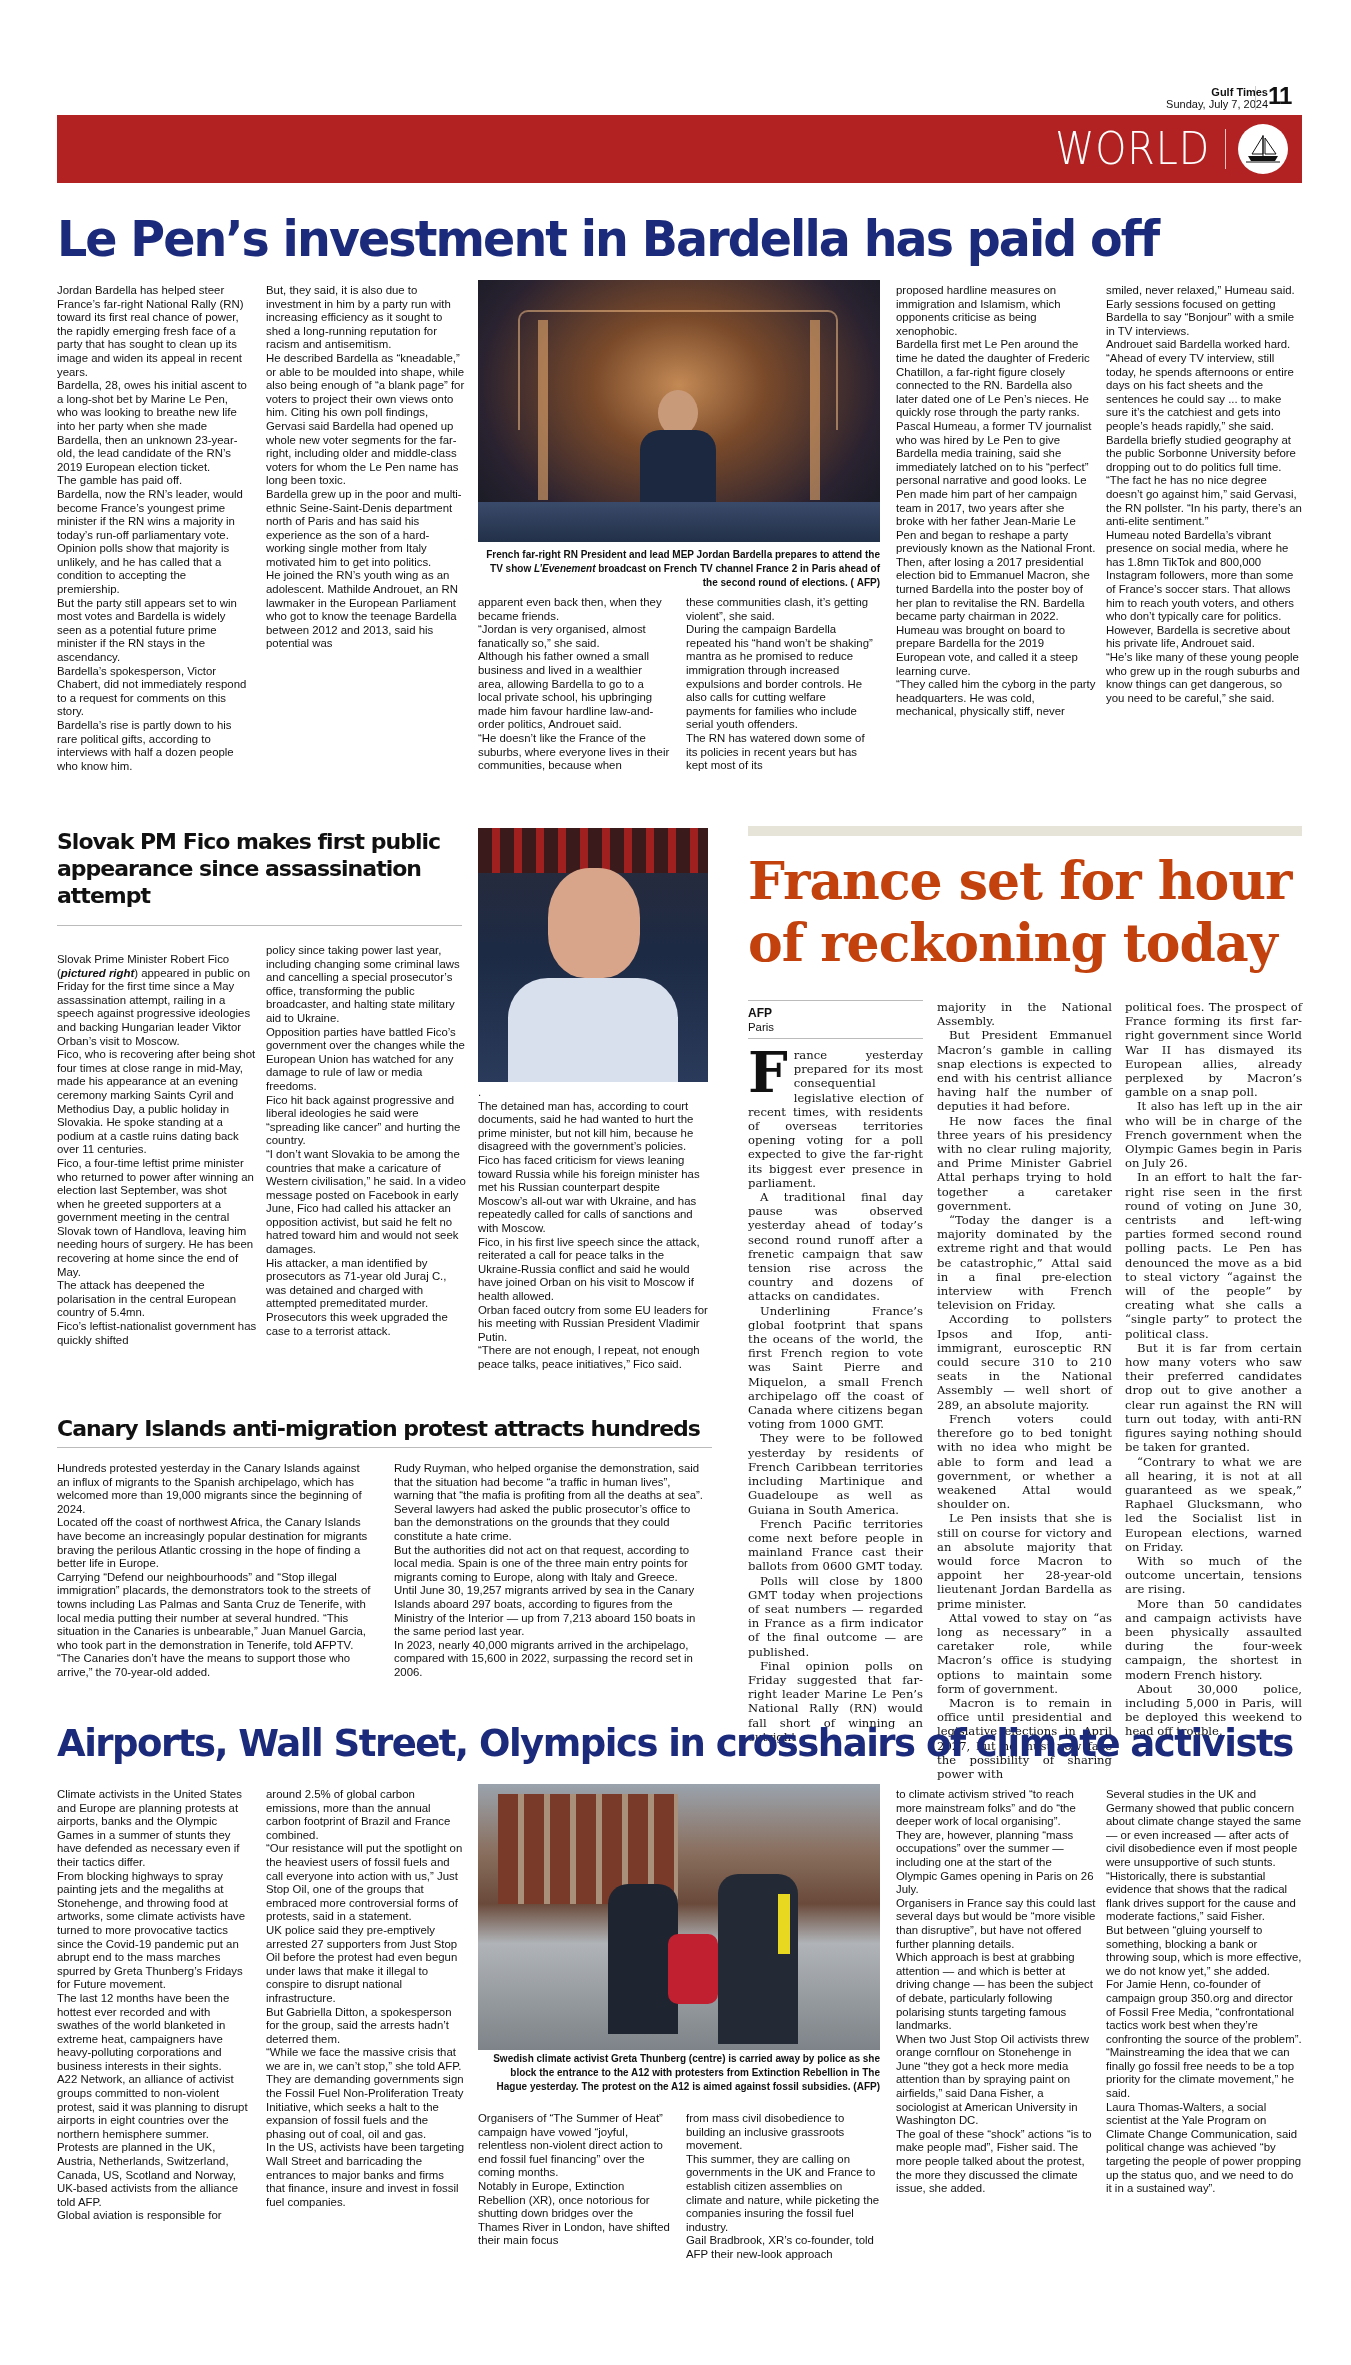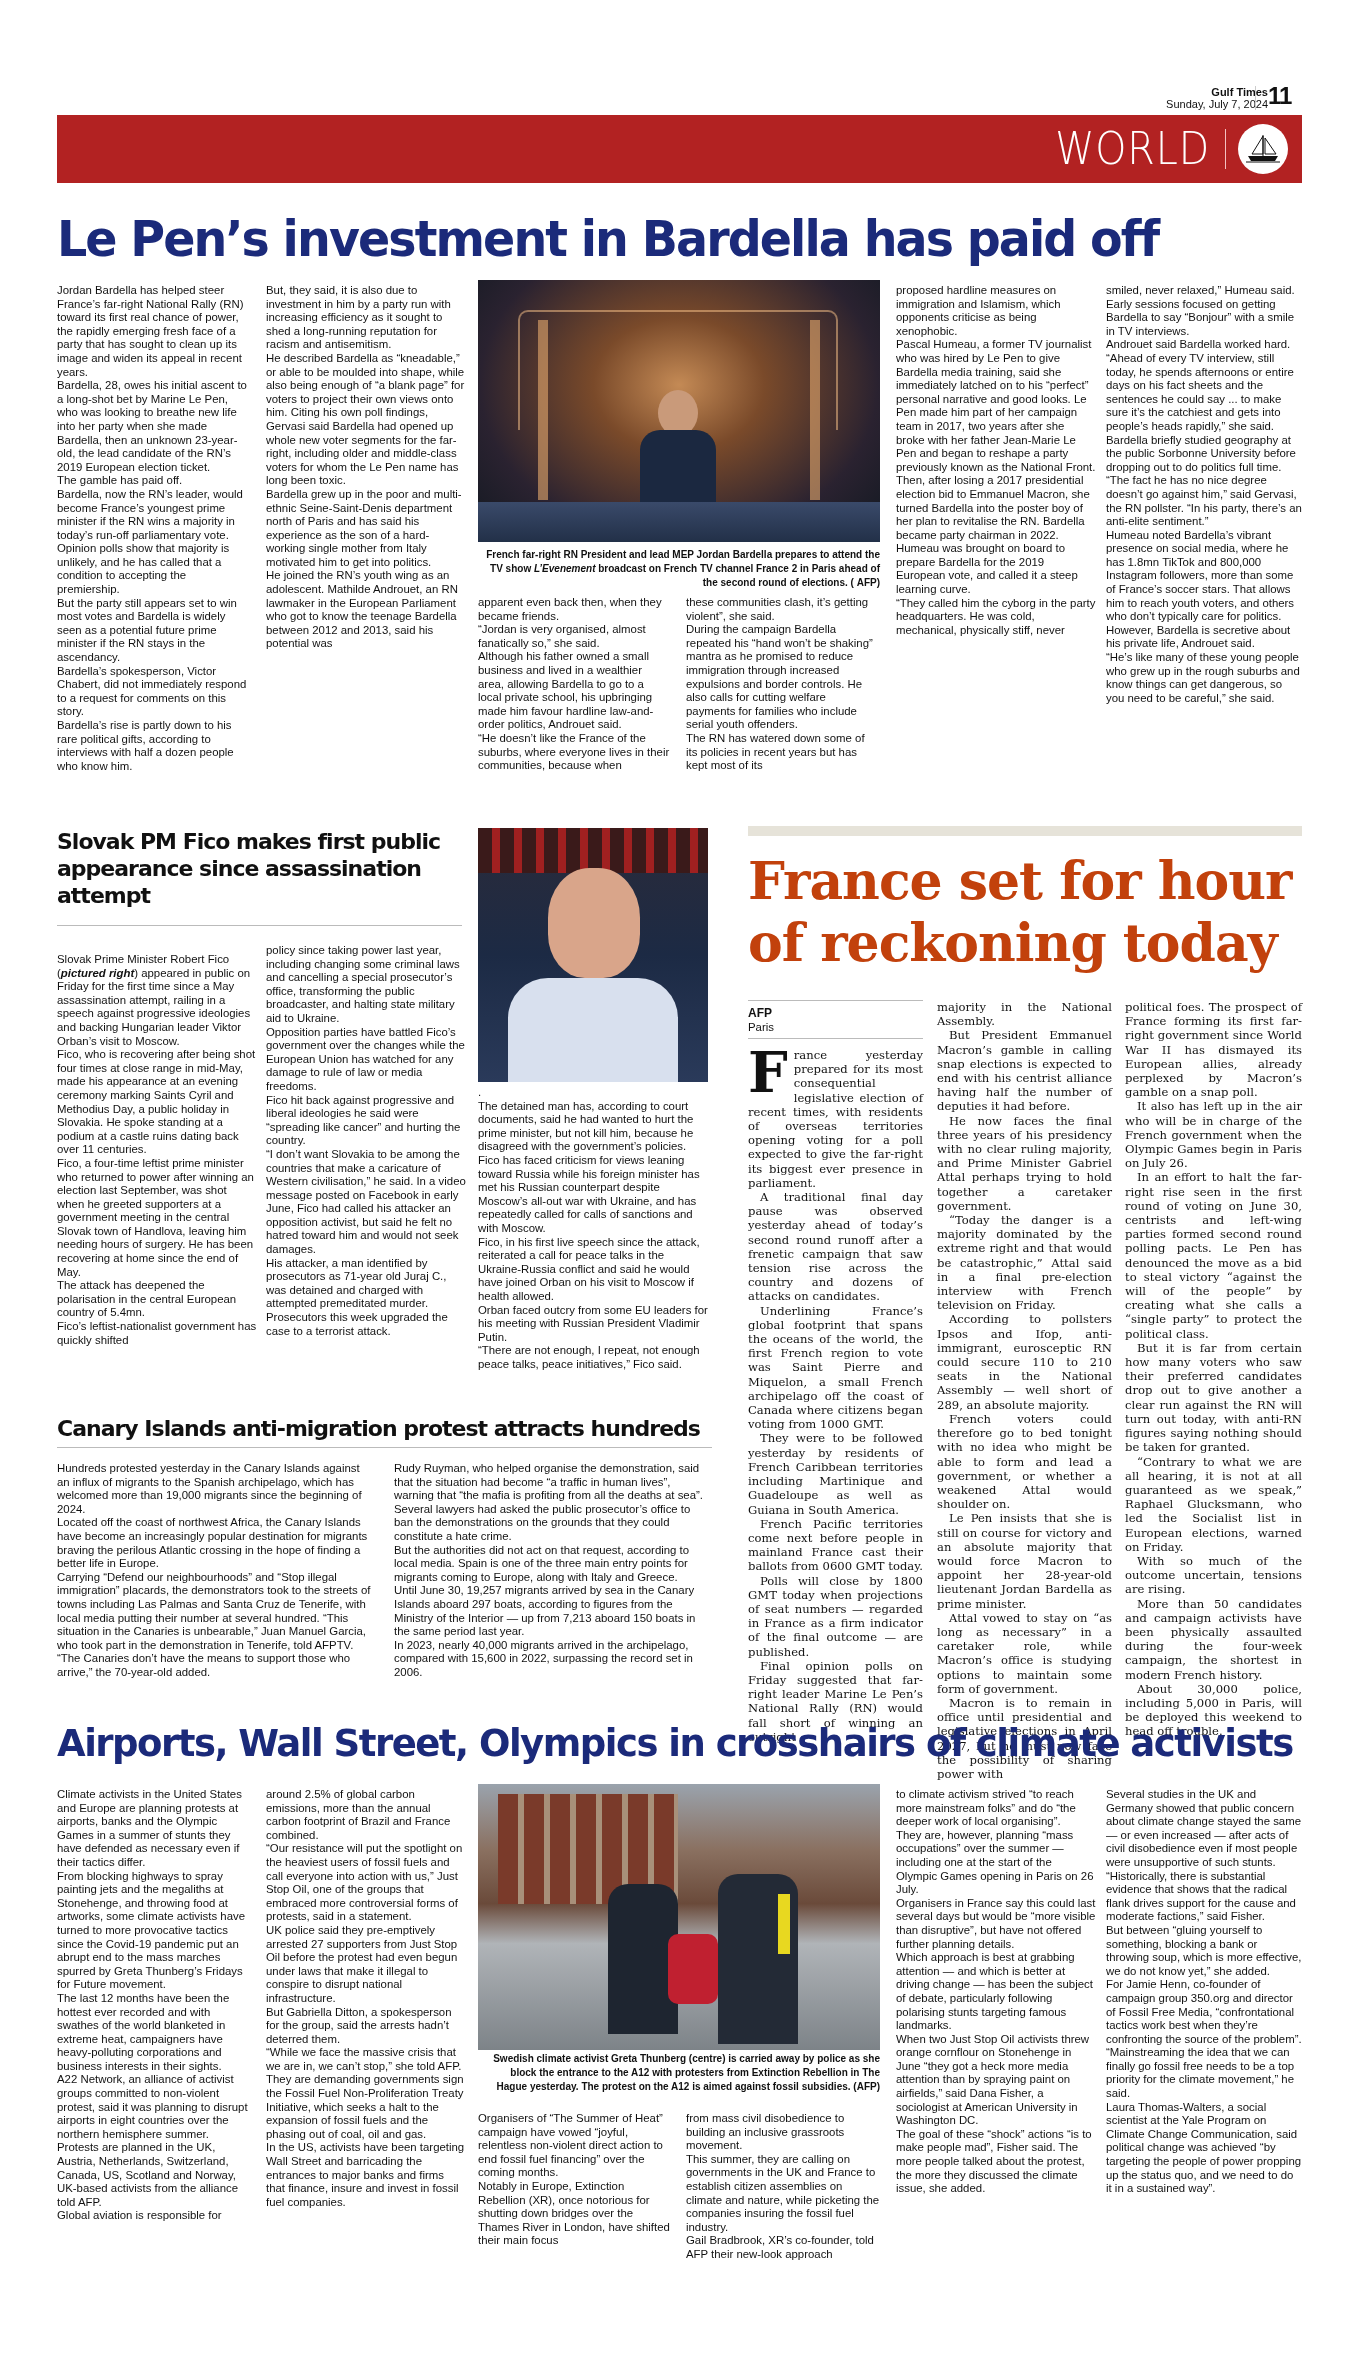--- a/index.html
+++ b/index.html
@@ -90,20 +90,21 @@
   <p>Although his father owned a small business and lived in a wealthier area, allowing Bardella to go to a local private school, his upbringing made him favour hardline law-and-order politics, Androuet said.</p>
   <p>“He doesn’t like the France of the suburbs, where everyone lives in their communities, because when</p>
 </div>
 <div class="col" style="left:686px; top:596px; width:192px;">
   <p>these communities clash, it’s getting violent”, she said.</p>
   <p>During the campaign Bardella repeated his “hand won’t be shaking” mantra as he promised to reduce immigration through increased expulsions and border controls. He also calls for cutting welfare payments for families who include serial youth offenders.</p>
   <p>The RN has watered down some of its policies in recent years but has kept most of its</p>
 </div>
 <div class="col" style="left:896px; top:284px; width:200px;">
   <p>proposed hardline measures on immigration and Islamism, which opponents criticise as being xenophobic.</p>
+  <p>Bardella first met Le Pen around the time he dated the daughter of Frederic Chatillon, a far-right figure closely connected to the RN. Bardella also later dated one of Le Pen’s nieces. He quickly rose through the party ranks.</p>
   <p>Pascal Humeau, a former TV journalist who was hired by Le Pen to give Bardella media training, said she immediately latched on to his “perfect” personal narrative and good looks. Le Pen made him part of her campaign team in 2017, two years after she broke with her father Jean-Marie Le Pen and began to reshape a party previously known as the National Front.</p>
   <p>Then, after losing a 2017 presidential election bid to Emmanuel Macron, she turned Bardella into the poster boy of her plan to revitalise the RN. Bardella became party chairman in 2022.</p>
   <p>Humeau was brought on board to prepare Bardella for the 2019 European vote, and called it a steep learning curve.</p>
   <p>“They called him the cyborg in the party headquarters. He was cold, mechanical, physically stiff, never</p>
 </div>
 <div class="col" style="left:1106px; top:284px; width:196px;">
   <p>smiled, never relaxed,” Humeau said. Early sessions focused on getting Bardella to say “Bonjour” with a smile in TV interviews.</p>
   <p>Androuet said Bardella worked hard. “Ahead of every TV interview, still today, he spends afternoons or entire days on his fact sheets and the sentences he could say ... to make sure it’s the catchiest and gets into people’s heads rapidly,” she said.</p>
   <p>Bardella briefly studied geography at the public Sorbonne University before dropping out to do politics full time.</p>
   <p>“The fact he has no nice degree doesn’t go against him,” said Gervasi, the RN pollster. “In his party, there’s an anti-elite sentiment.”</p>
@@ -176,21 +177,21 @@
   <p>They were to be followed yesterday by residents of French Caribbean territories including Martinique and Guadeloupe as well as Guiana in South America.</p>
   <p>French Pacific territories come next before people in mainland France cast their ballots from 0600 GMT today.</p>
   <p>Polls will close by 1800 GMT today when projections of seat numbers — regarded in France as a firm indicator of the final outcome — are published.</p>
   <p>Final opinion polls on Friday suggested that far-right leader Marine Le Pen’s National Rally (RN) would fall short of winning an outright</p>
 </div>
 <div class="col serif" style="left:937px; top:1000px; width:175px;">
   <p class="first">majority in the National Assembly.</p>
   <p>But President Emmanuel Macron’s gamble in calling snap elections is expected to end with his centrist alliance having half the number of deputies it had before.</p>
   <p>He now faces the final three years of his presidency with no clear ruling majority, and Prime Minister Gabriel Attal perhaps trying to hold together a caretaker government.</p>
   <p>“Today the danger is a majority dominated by the extreme right and that would be catastrophic,” Attal said in a final pre-election interview with French television on Friday.</p>
-  <p>According to pollsters Ipsos and Ifop, anti-immigrant, eurosceptic RN could secure 110 to 210 seats in the National Assembly — well short of 289, an absolute majority.</p>
+  <p>According to pollsters Ipsos and Ifop, anti-immigrant, eurosceptic RN could secure 310 to 210 seats in the National Assembly — well short of 289, an absolute majority.</p>
   <p>French voters could therefore go to bed tonight with no idea who might be able to form and lead a government, or whether a weakened Attal would shoulder on.</p>
   <p>Le Pen insists that she is still on course for victory and an absolute majority that would force Macron to appoint her 28-year-old lieutenant Jordan Bardella as prime minister.</p>
   <p>Attal vowed to stay on “as long as necessary” in a caretaker role, while Macron’s office is studying options to maintain some form of government.</p>
   <p>Macron is to remain in office until presidential and legislative elections in April 2027, but he must now face the possibility of sharing power with</p>
 </div>
 <div class="col serif" style="left:1125px; top:1000px; width:177px;">
   <p class="first">political foes. The prospect of France forming its first far-right government since World War II has dismayed its European allies, already perplexed by Macron’s gamble on a snap poll.</p>
   <p>It also has left up in the air who will be in charge of the French government when the Olympic Games begin in Paris on July 26.</p>
   <p>In an effort to halt the far-right rise seen in the first round of voting on June 30, centrists and left-wing parties formed second round polling pacts. Le Pen has denounced the move as a bid to steal victory “against the will of the people” by creating what she calls a “single party” to protect the political class.</p>
   <p>But it is far from certain how many voters who saw their preferred candidates drop out to give another a clear run against the RN will turn out today, with anti-RN figures saying nothing should be taken for granted.</p>

